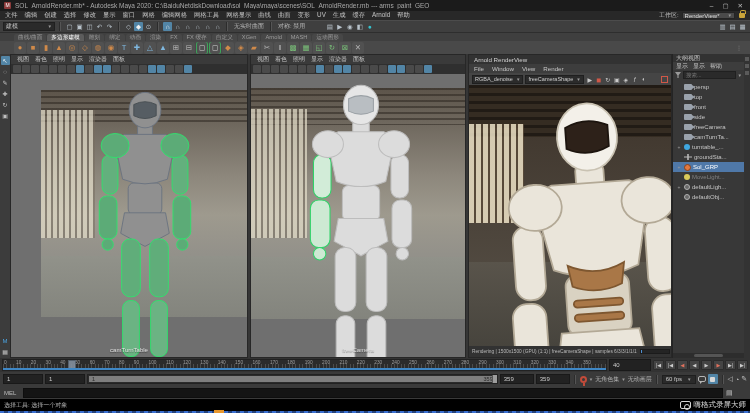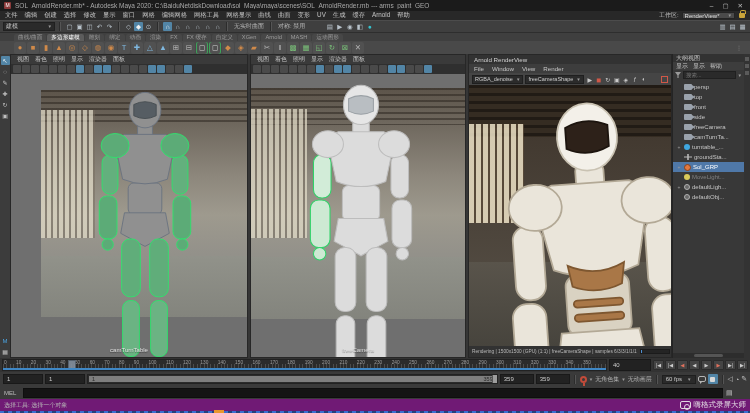--- a/index.html
+++ b/index.html
@@ -210,21 +210,21 @@
   .autokey i{ width:5px; height:5px; background:#d8d8d8; border-radius:1px; }
   .small-ic{ font-size:7px; color:#c0c0c0; flex:none; }
 
   
   .cmdline{ position:absolute; left:0; right:0; top:386px; height:13px; background:#3a3a3a;
             display:flex; align-items:center; gap:3px; padding:0 4px; font-size:6px; }
   .mel-label{ color:#bbb; width:16px; flex:none; }
   .cmd-input{ flex:1; height:10px; background:#141414; border:1px solid #0e0e0e; color:#ccc;
               font-size:6px; font-family:inherit; max-width:700px; }
   .script-ic{ font-size:7px; color:#b5b5b5; }
-  .helpline{ position:absolute; left:0; right:0; top:399px; height:12px; background:#701a75;
+  .helpline{ position:absolute; left:0; right:0; top:399px; height:12px; background:#000000;
              display:flex; align-items:center; padding:0 4px; font-size:6px; color:#b9b9b9; }
   .watermark{ margin-left:auto; display:flex; align-items:center; gap:3px; color:#ededed;
               font-size:7.5px; opacity:.9; }
   .wm-ic{ width:11px; height:8px; border:1px solid #ededed; border-radius:2px; position:relative; flex:none; }
   .wm-ic::after{ content:""; position:absolute; left:3px; top:1.5px; width:4px; height:4px;
                  border:1px solid #ededed; border-radius:50%; }
   .seekbar{ position:absolute; left:0; right:0; bottom:0; height:2px;
             background:repeating-linear-gradient(90deg,#3a6fd0 0 4px,#22427e 4px 8px); }
   .seek-head{ position:absolute; left:214px; top:-1px; width:10px; height:4px; background:#e8972e; }
 

